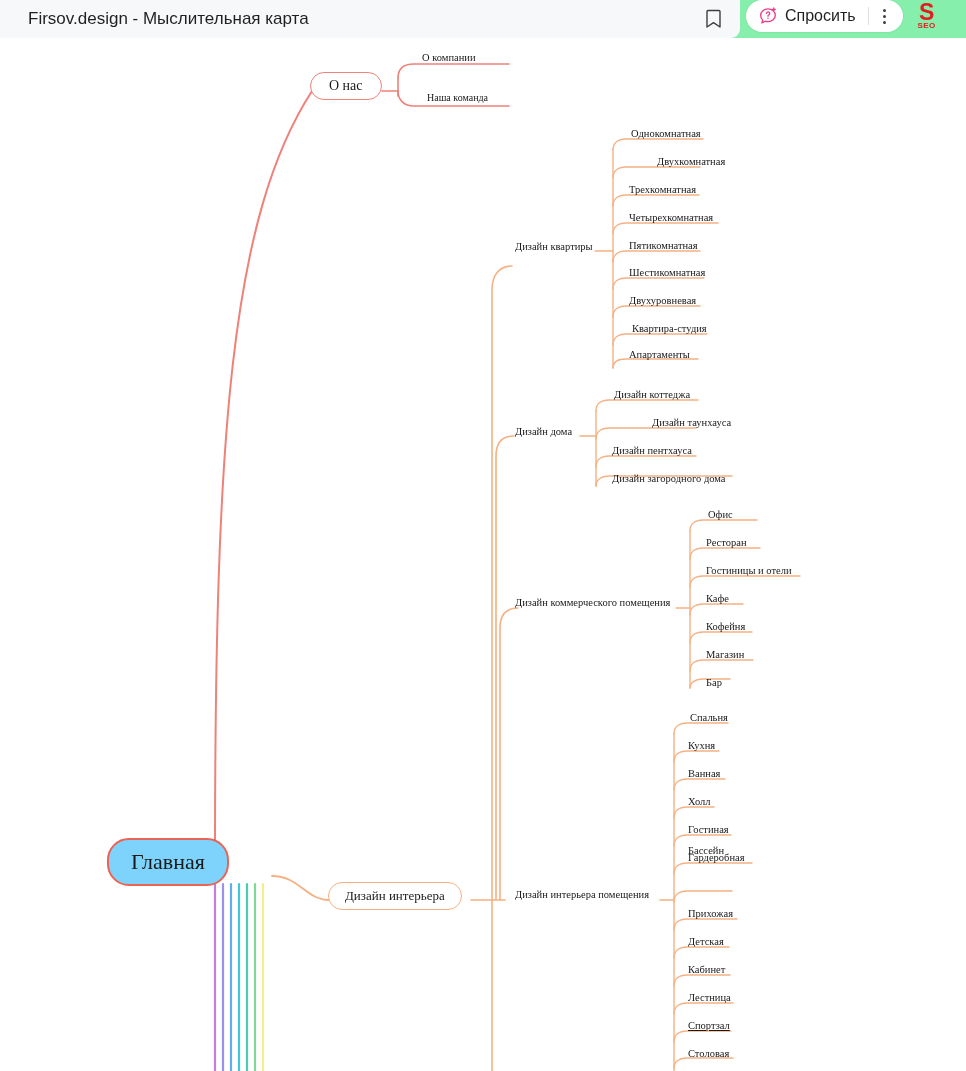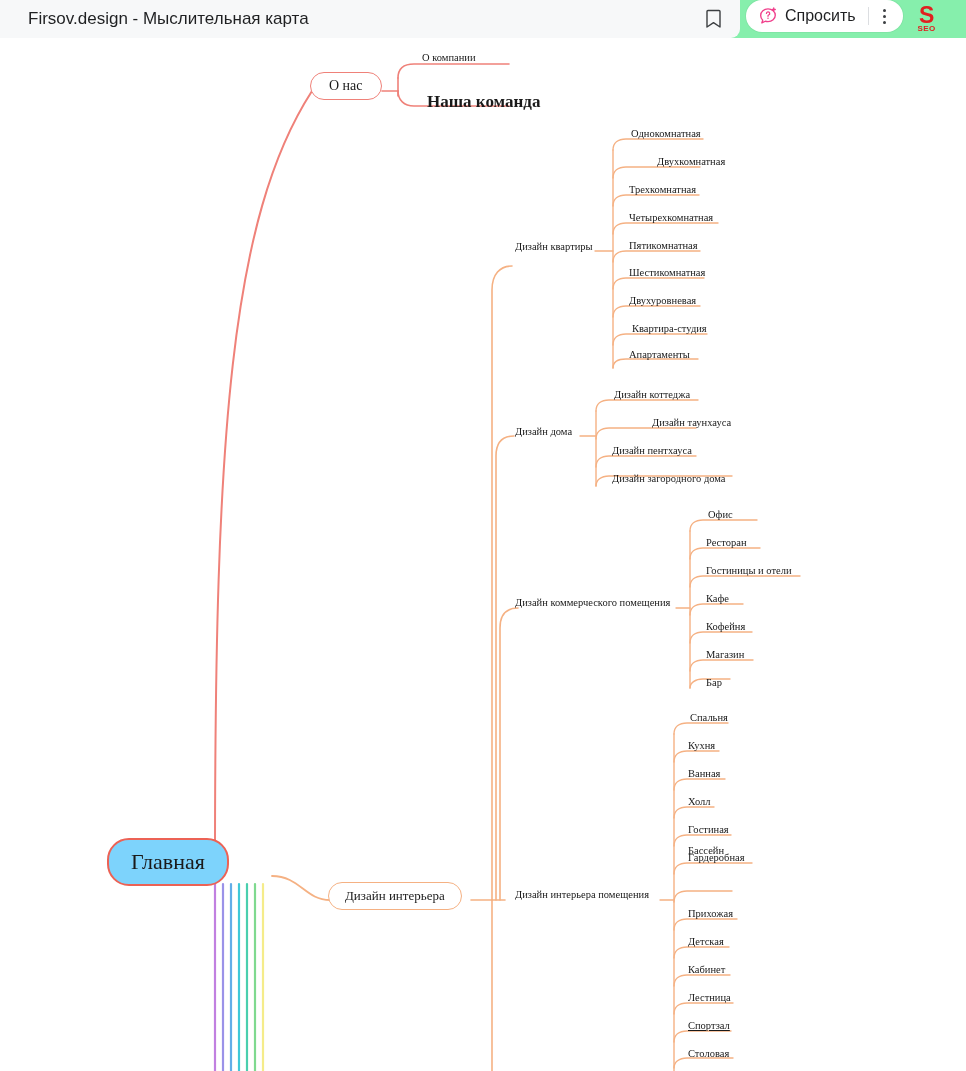--- a/index.html
+++ b/index.html
@@ -30,22 +30,22 @@
     font-size: 17px; color: #1f2022;
     white-space: nowrap; overflow: hidden; text-overflow: ellipsis;
     flex: 1 1 auto;
   }
   .bookmark-btn {
     width: 34px; height: 34px;
     display: flex; align-items: center; justify-content: center;
     flex: 0 0 auto;
   }
   .rightzone {
-    flex: 1 1 auto; height: 38px;
-    display: flex; align-items: flex-start;
+    flex: 1 1 auto; height: 32px;
+    display: flex; align-items: center;
     padding-left: 6px;
   }
   .ask-pill {
     height: 32px;
     background: #ffffff;
     border-radius: 16px;
     display: flex; align-items: center;
     padding: 0 4px 0 12px;
     box-shadow: 0 0 0 1px rgba(0,0,0,0.04);
   }
@@ -264,21 +264,21 @@
   <div class="node root" style="left:107px; top:800px;">
     <span>Главная</span>
   </div>
 
   <div class="node pill-red" style="left:310px; top:34px;">
     <span>О нас</span>
   </div>
   <div class="node plain-red" style="left:420px; top:14px;text-align:center;">
     <span>О компании</span>
   </div>
-  <div class="node plain-red" style="left:425px; top:54px; font-size:17px;font-weight:bold;">
+  <div class="node plain-red" style="left:425px; top:54px; font-size:10px;">
     <span>Наша команда</span>
   </div>
 
   <div class="node pill-orange" style="left:328px; top:844px;">
     <span>Дизайн интерьера</span>
   </div>
 
   <div class="node plain-mid" style="left:513px; top:203px;">
     <span>Дизайн квартиры</span>
   </div>

